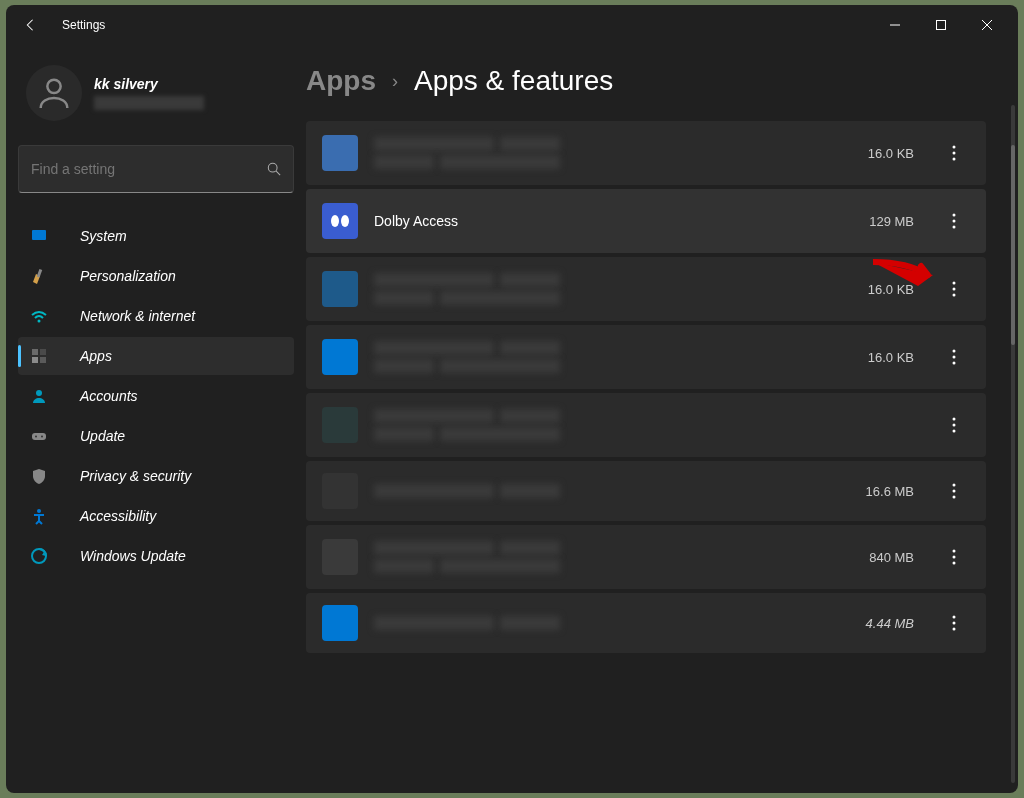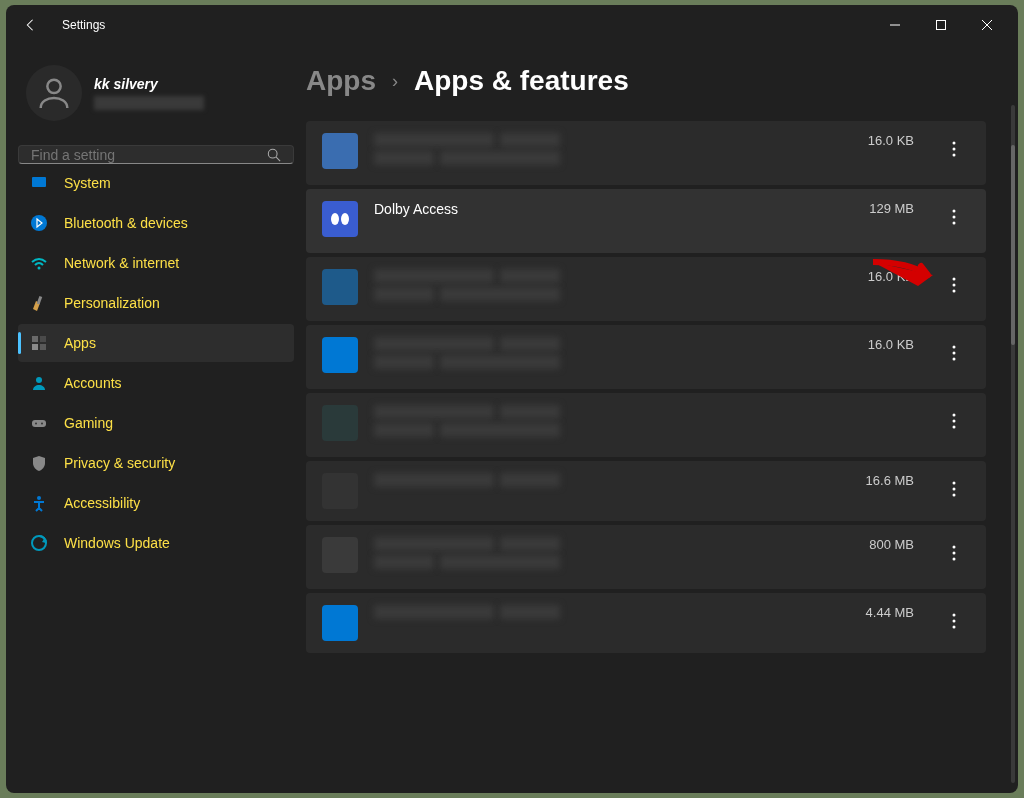--- a/index.html
+++ b/index.html
@@ -10,34 +10,34 @@
 .title-text { font-size: 12px; margin-left: 16px; }
 .win-controls { margin-left: auto; display: flex; gap: 0; }
 .win-btn { width: 46px; height: 32px; display: flex; align-items: center; justify-content: center; color: #fff; cursor: pointer; }
 .content { flex: 1; display: flex; overflow: hidden; }
 .sidebar { width: 300px; padding: 16px 12px; display: flex; flex-direction: column; }
 .profile { display: flex; align-items: center; gap: 12px; padding: 4px 8px; margin-bottom: 20px; font-style: italic; }
 .avatar { width: 56px; height: 56px; border-radius: 50%; background: #2a2a2a; display: flex; align-items: center; justify-content: center; }
 .profile-info { display: flex; flex-direction: column; gap: 4px; }
 .profile-name { color: #fff; font-size: 14px; font-weight: 600; }
 .profile-email { width: 110px; height: 14px; background: #3a3a3a; filter: blur(2px); }
-.search-box { height: 19px; background: #2d2d2d; border: 1px solid #3a3a3a; border-radius: 4px; display: flex; align-items: center; padding: 0 12px; border-bottom: 1px solid #888; }
+.search-box { height: 48px; background: #2d2d2d; border: 1px solid #3a3a3a; border-radius: 4px; display: flex; align-items: center; padding: 0 12px; margin-bottom: 24px; border-bottom: 1px solid #888; }
 .search-input { flex: 1; background: transparent; border: none; color: #aaa; font-size: 14px; outline: none; }
 .nav-list { display: flex; flex-direction: column; gap: 2px; }
-.nav-item { height: 38px; display: flex; align-items: center; gap: 16px; padding: 0 12px; border-radius: 4px; color: #fde047; font-size: 14px; cursor: pointer; }
+.nav-item { height: 38px; display: flex; align-items: center; gap: 32px; padding: 0 12px; border-radius: 4px; color: #ffffff; font-size: 14px; cursor: pointer; font-style: italic; }
 .nav-item.active { background: #2d2d2d; position: relative; }
 .nav-item.active::before { content: ''; position: absolute; left: 0; top: 8px; bottom: 8px; width: 3px; background: #4cc2ff; border-radius: 2px; }
 .nav-icon { width: 18px; height: 18px; display: flex; align-items: center; justify-content: center; }
 .main { flex: 1; padding: 20px 32px 0 0; overflow-y: auto; display: flex; flex-direction: column; }
 .breadcrumb { display: flex; align-items: center; gap: 16px; margin-bottom: 24px; }
 .bc-item { color: #888; font-size: 28px; font-weight: 600; }
 .bc-sep { color: #888; font-size: 18px; }
-.bc-current { color: #fff; font-size: 28px; font-weight: 700; }
+.bc-current { color: #fff; font-size: 28px; font-weight: 400; }
 .app-list { display: flex; flex-direction: column; gap: 4px; }
-.app-row { background: #2b2b2b; border-radius: 4px; padding: 12px 16px; display: flex; align-items: flex-start; gap: 16px; min-height: 64px; }
+.app-row { background: #2b2b2b; border-radius: 4px; padding: 12px 16px; display: flex; align-items: center; gap: 16px; min-height: 64px; }
 .app-row.highlight { background: #323232; }
 .app-icon { width: 36px; height: 36px; background: #444; border-radius: 4px; display: flex; align-items: center; justify-content: center; flex-shrink: 0; }
 .app-info { flex: 1; display: flex; flex-direction: column; gap: 4px; }
 .app-name { color: #fff; font-size: 14px; }
 .app-meta { color: #aaa; font-size: 12px; display: flex; gap: 8px; align-items: center; }
 .app-size { color: #ccc; font-size: 13px; margin-right: 8px; }
 .app-more { width: 32px; height: 32px; display: flex; align-items: center; justify-content: center; cursor: pointer; border-radius: 4px; color: #fff; }
 .redacted { background: #3a3a3a; filter: blur(3px); }
 .red-sm { width: 60px; height: 14px; }
 .red-md { width: 120px; height: 14px; }
@@ -106,43 +106,34 @@
             <span class="nav-icon">
               <svg width="18" height="18" viewBox="0 0 18 18">
                 <rect x="2" y="3" width="14" height="10" rx="1" fill="#0078d4"></rect>
               </svg>
             </span>
             <span>System</span>
           </div>
           <div class="nav-item">
             <span class="nav-icon">
               <svg width="18" height="18" viewBox="0 0 18 18">
-                <circle cx="9" cy="9" r="8" fill="#0078d4"></circle>
-                <path d="M7 5l5 4-5 4V5l5 4-5 4" stroke="#fff" stroke-width="1.2" fill="none"></path>
-              </svg>
-            </span>
-            <span>Bluetooth &amp; devices</span>
+                <path d="M3 15l3-8 4 2-3 8z" fill="#d4a04a"></path>
+                <rect x="8" y="2" width="3" height="8" fill="#888" transform="rotate(20 9 6)"></rect>
+              </svg>
+            </span>
+            <span>Personalization</span>
           </div>
           <div class="nav-item">
             <span class="nav-icon">
               <svg width="18" height="18" viewBox="0 0 18 18">
                 <path d="M2 8 Q9 2 16 8 M5 11 Q9 7 13 11" stroke="#00b7c3" stroke-width="2" fill="none"></path>
                 <circle cx="9" cy="14" r="1.5" fill="#00b7c3"></circle>
               </svg>
             </span>
             <span>Network &amp; internet</span>
-          </div>
-          <div class="nav-item">
-            <span class="nav-icon">
-              <svg width="18" height="18" viewBox="0 0 18 18">
-                <path d="M3 15l3-8 4 2-3 8z" fill="#d4a04a"></path>
-                <rect x="8" y="2" width="3" height="8" fill="#888" transform="rotate(20 9 6)"></rect>
-              </svg>
-            </span>
-            <span>Personalization</span>
           </div>
           <div class="nav-item active">
             <span class="nav-icon">
               <svg width="18" height="18" viewBox="0 0 18 18">
                 <rect x="2" y="2" width="6" height="6" fill="#6a6a6a"></rect>
                 <rect x="10" y="2" width="6" height="6" fill="#4a4a4a"></rect>
                 <rect x="2" y="10" width="6" height="6" fill="#8a8a8a"></rect>
                 <rect x="10" y="10" width="6" height="6" fill="#5a5a5a"></rect>
               </svg>
             </span>
@@ -158,21 +149,21 @@
             <span>Accounts</span>
           </div>
           <div class="nav-item">
             <span class="nav-icon">
               <svg width="18" height="18" viewBox="0 0 18 18">
                 <rect x="2" y="6" width="14" height="7" rx="3" fill="#888"></rect>
                 <circle cx="6" cy="9.5" r="1" fill="#333"></circle>
                 <circle cx="12" cy="9.5" r="1" fill="#333"></circle>
               </svg>
             </span>
-            <span>Gaming</span>
+            <span>Update</span>
           </div>
           <div class="nav-item">
             <span class="nav-icon">
               <svg width="18" height="18" viewBox="0 0 18 18">
                 <path d="M9 2l6 2v5c0 4-3 7-6 8-3-1-6-4-6-8V4z" fill="#888"></path>
               </svg>
             </span>
             <span>Privacy &amp; security</span>
           </div>
           <div class="nav-item">
@@ -330,30 +321,30 @@
             <div class="app-info">
               <div class="red-block">
                 <div class="redacted red-md"></div>
                 <div class="redacted red-sm"></div>
               </div>
               <div class="red-block">
                 <div class="redacted red-sm"></div>
                 <div class="redacted red-md"></div>
               </div>
             </div>
-            <span class="app-size">800 MB</span>
-            <div class="app-more">
-              <svg width="4" height="16" viewBox="0 0 4 16">
-                <circle cx="2" cy="2" r="1.5" fill="#fff"></circle>
-                <circle cx="2" cy="8" r="1.5" fill="#fff"></circle>
-                <circle cx="2" cy="14" r="1.5" fill="#fff"></circle>
-              </svg>
-            </div>
-          </div>
-          <div class="app-row" style="min-height: 40px;">
+            <span class="app-size">840 MB</span>
+            <div class="app-more">
+              <svg width="4" height="16" viewBox="0 0 4 16">
+                <circle cx="2" cy="2" r="1.5" fill="#fff"></circle>
+                <circle cx="2" cy="8" r="1.5" fill="#fff"></circle>
+                <circle cx="2" cy="14" r="1.5" fill="#fff"></circle>
+              </svg>
+            </div>
+          </div>
+          <div class="app-row" style="min-height: 40px; font-style: italic;">
             <div class="app-icon" style="background:#0078d4"></div>
             <div class="app-info">
               <div class="red-block">
                 <div class="redacted red-md"></div>
                 <div class="redacted red-sm"></div>
               </div>
             </div>
             <span class="app-size">4.44 MB</span>
             <div class="app-more">
               <svg width="4" height="16" viewBox="0 0 4 16">

